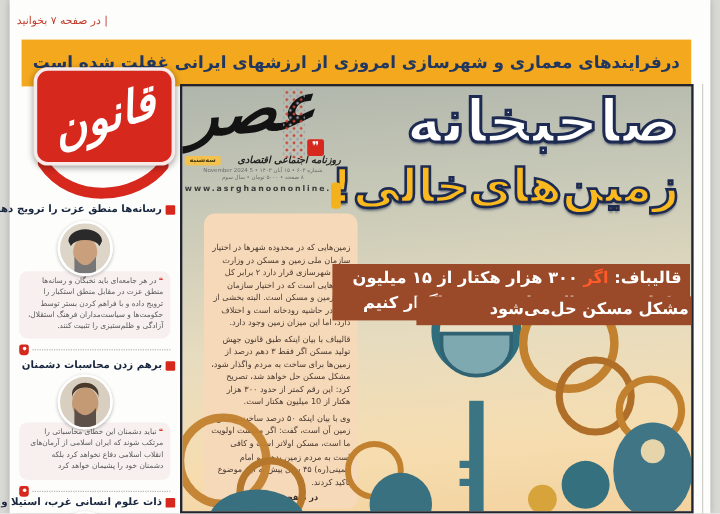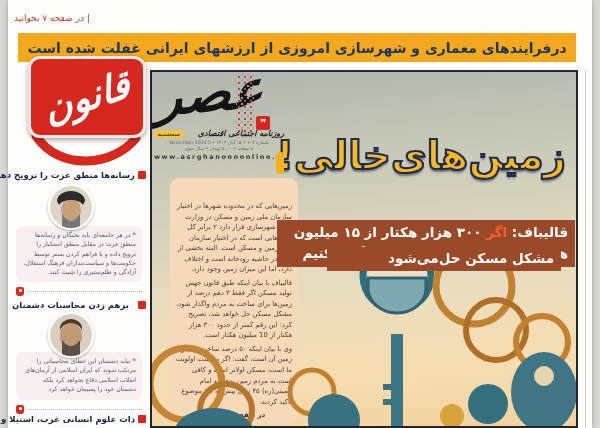--- a/index.html
+++ b/index.html
@@ -7,21 +7,21 @@
   body { font-family:"DejaVu Sans", sans-serif; background:#d8d8d4; overflow:hidden; }
   #stage { position:relative; width:600px; height:428px; overflow:hidden; }
   .rtl { direction:rtl; }
 
   .page { position:absolute; left:8px; top:0; width:584px; height:428px;
           background:#fdfdfb; box-shadow:0 0 6px rgba(0,0,0,.25); }
 
   .top-note { position:absolute; left:14px; top:13px; font-size:9px; color:#c0392b;
               font-weight:normal; }
 
-  .banner { position:absolute; left:18px; top:33px; width:558px; height:29px;
+  .banner { position:absolute; left:18px; top:33px; width:558px; height:39px;
             background:#f3a81e; display:flex; align-items:center; justify-content:center;
             color:#22375f; font-weight:900; font-size:14px; letter-spacing:-.2px; }
 
   
   .logo-box { position:absolute; left:28px; top:56px; width:118px; height:82px;
               background:#d7281e; border:3px solid #f6e9e7; border-radius:12px;
               box-shadow:0 2px 5px rgba(0,0,0,.35); z-index:9;
               display:flex; align-items:center; justify-content:center; overflow:hidden; }
   .logo-box span { color:#fff; font-family:"DejaVu Serif", serif; font-style:italic;
                    font-weight:900; font-size:38px; transform:rotate(-18deg) skewX(-6deg);
@@ -62,21 +62,21 @@
                 font-weight:700; color:#f9b91f; line-height:1;
                 -webkit-text-stroke:2.2px #1d2b52;
                 text-shadow:0 3px 2px rgba(20,30,60,.5); }
   .yellow-accent { position:absolute; left:124px; top:80px; width:8px; height:22px;
                    background:#f3b11c; border-radius:3px; z-index:5; }
 
   .quote-box-1 { position:absolute; left:125px; top:128px; width:298px; height:47px;
                  background:#9a4a28; z-index:6; color:#fff; font-weight:900;
                  font-size:13.5px; line-height:21px; text-align:right;
                  padding:2px 7px; overflow:hidden;margin-top:20px; }
-  .quote-box-2 { position:absolute; left:175px; top:175px; width:234px; height:24px;
+  .quote-box-2 { position:absolute; left:195px; top:175px; width:234px; height:24px;
                  background:#9a4a28; z-index:6; color:#fff; font-weight:900;
                  font-size:13.5px; line-height:20px; text-align:right; padding:1px 7px; }
   .hl { color:#ff5a2a; }
 
   .body-panel { position:absolute; left:2px; top:106px; width:128px; height:246px;
                 background:#f6d9b8; border-radius:9px; z-index:1; padding:23px 6px;
                 font-size:6.8px; line-height:1.55; color:#4a3a30; text-align:right;margin-left:16px; }
   .body-panel p { margin-bottom:3px; }
   .read-more { font-weight:900; color:#3a2c22; text-align:center; margin-top:2px; }
 
@@ -132,20 +132,21 @@
     <div class="mast">
       <div class="tagline-row rtl">
         <span class="tagline">روزنامه اجتماعی اقتصادی</span>
         <span class="day-tab">سه‌شنبه</span>
       </div>
       <div class="mast-line rtl">شماره ۶۰۳ • ۱۵ آبان ۱۴۰۳ • 5 November 2024</div>
       <div class="mast-line rtl">۸ صفحه • ۵۰۰۰ تومان • سال سوم</div>
       <div class="website">www.asrghanoononline.ir</div>
     </div>
 
+    <div class="headline-1 rtl">صاحبخانه</div>
     <div class="headline-2 rtl">زمین‌های‌خالی!</div>
     <div class="yellow-accent"></div>
 
     <div class="quote-box-1 rtl">
       <span>قالیباف:</span>
       <span class="hl">اگر</span>
       <span>۳۰۰ هزار هکتار از ۱۵ میلیون هکتار زمین خالی را به مردم واگذار کنیم</span>
     </div>
     <div class="quote-box-2 rtl">مشکل مسکن حل‌می‌شود</div>
 
@@ -195,21 +196,21 @@
   </div>
   <div class="sb-panel" style="top:226px; height:56px;">
     <span class="q">❝</span>
     <span>در هر جامعه‌ای باید نخبگان و رسانه‌ها منطق عزت در مقابل منطق استکبار را ترویج داده و با فراهم کردن بستر توسط حکومت‌ها و سیاست‌مداران فرهنگ استقلال، آزادگی و ظلم‌ستیزی را تثبیت کنند.</span>
   </div>
   <div class="pin-row" style="top:286px;">
     <span class="pin"></span>
     <span class="dotleader"></span>
   </div>
 
-  <div class="sb-title" style="top:300px;justify-content:space-between;">
+  <div class="sb-title" style="top:300px;">
     <span class="bullet"></span>
     <span>برهم زدن محاسبات دشمنان</span>
   </div>
   <div class="sb-photo" style="top:312px;">
     <svg width="42" height="42" viewBox="0 0 42 42">
       <rect width="42" height="42" fill="#d8cfc0"></rect>
       <ellipse cx="21" cy="22" rx="11" ry="13" fill="#c39a74"></ellipse>
       <path d="M10,14 a11,9 0 0 1 22,0 l0,4 a11,9 0 0 0 -22,0 z" fill="#4a3a2e"></path>
       <path d="M12,26 q9,12 18,0 l0,16 l-18,0 z" fill="#5c5048"></path>
     </svg>

